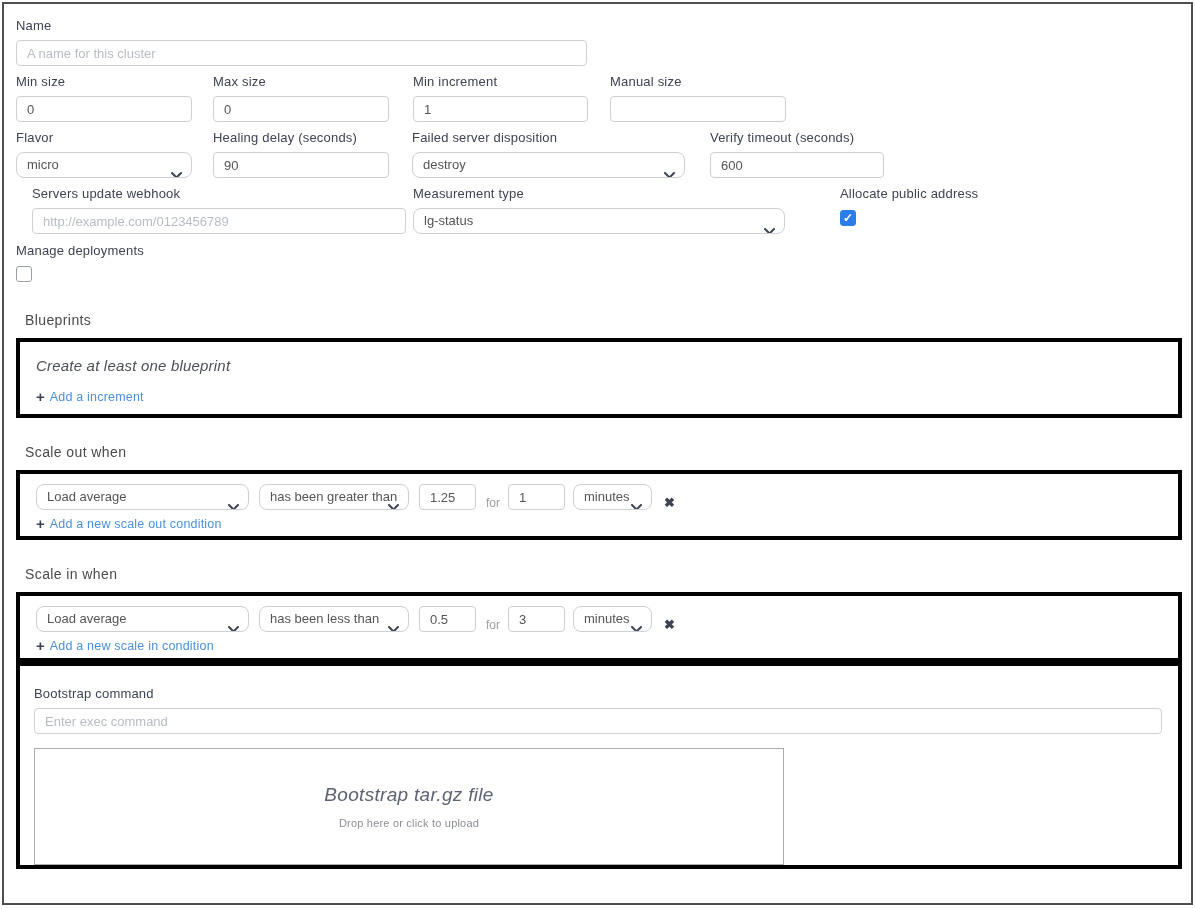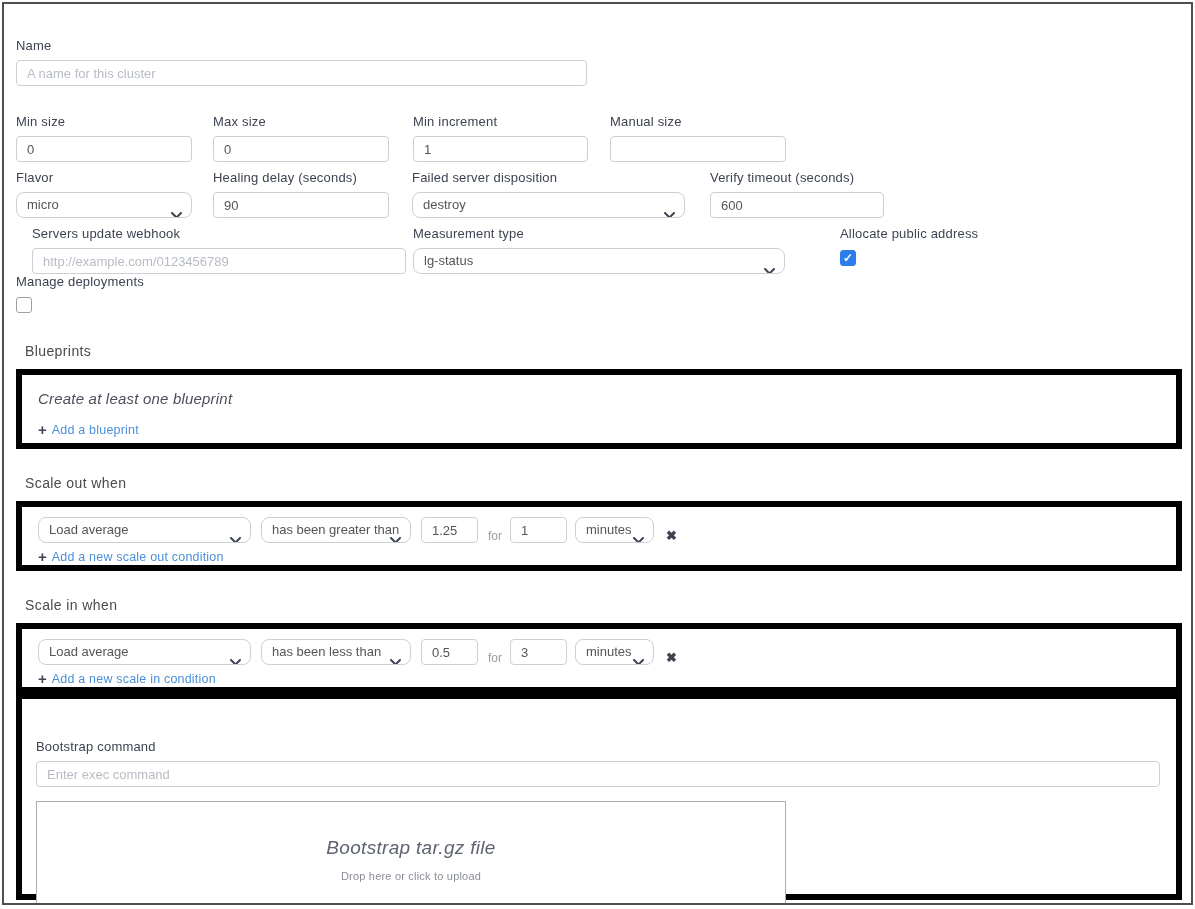--- a/index.html
+++ b/index.html
@@ -5,21 +5,21 @@
   * { box-sizing: border-box; margin: 0; padding: 0; }
   html, body { width: 1195px; height: 909px; background: #fff; font-family: "Liberation Sans", sans-serif; }
   .frame {
     position: absolute; left: 2px; top: 2px; width: 1191px; height: 903px;
     border: 2px solid #4f4f4f; background: #fff; overflow: hidden;
   }
   .content { padding: 14px 12px 0 12px; }
 
   .field-label {
     display: block; font-size: 13px; line-height: 15px; color: #3d4352;
-    margin-bottom: 7px; letter-spacing: 0.2px; margin-top: 20px;
+    margin-bottom: 7px; letter-spacing: 0.2px;
   }
   input.txt {
     height: 26px; border: 1px solid #ccd0d5; border-radius: 4px;
     padding: 0 10px; font-size: 13px; color: #555; outline: none;
     font-family: "Liberation Sans", sans-serif; background: #fff; width: 100%;
   }
   input.txt::placeholder { color: #b7bcc4; opacity: 1; }
 
   .sel {
     position: relative; height: 26px; border: 1px solid #ccd0d5; border-radius: 8px;
@@ -46,21 +46,21 @@
     display: inline-block; width: 16px; height: 16px; border-radius: 3px;
     border: 1.5px solid #9aa0a6; background: #fff; cursor: pointer;
     text-align: center; font-size: 12px; line-height: 14px; color: #fff; font-weight: bold;
   }
   .checkbox[data-checked="true"] { background: #2b7de9; border-color: #2b7de9; }
 
   .section-heading {
     font-size: 14px; color: #4a4a4a; letter-spacing: 0.4px;
     margin: 26px 0 10px 9px;
   }
-  .section-box { border: 6px solid #000000; width: 1166px; background: #fff; }
+  .section-box { border: 4px solid #000000; width: 1166px; background: #fff; }
 
   .bp-box { padding: 15px 16px 13px 16px; height: 80px; }
   .bp-empty { font-style: italic; font-size: 15px; color: #4a4f5a; letter-spacing: 0.2px; }
 
   .add-link { display: inline-flex; align-items: center; gap: 5px; cursor: pointer; margin-top: 16px; }
   .add-link .plus { color: #3d4352; font-size: 15px; font-weight: bold; line-height: 12px; }
   .add-link .lbl { color: #4a90d9; font-size: 12.5px; letter-spacing: 0.2px; }
 
   .cond-box { padding: 10px 16px 10px 16px; height: 70px; }
   .cond-row { display: flex; align-items: flex-end; }
@@ -176,21 +176,21 @@
     <div class="manage-block">
       <label class="field-label">Manage deployments</label>
       <span class="checkbox" data-checked="false"></span>
     </div>
 
     <div class="section-heading">Blueprints</div>
     <div class="section-box bp-box">
       <div class="bp-empty">Create at least one blueprint</div>
       <div class="add-link">
         <span class="plus">+</span>
-        <span class="lbl">Add a blueprint</span>
+        <span class="lbl">Add a increment</span>
       </div>
     </div>
 
     <div class="section-heading">Scale out when</div>
     <div class="section-box cond-box">
       <div class="cond-row">
         <div class="sel metric">
           <span>Load average</span>
           <span class="chev">
             <svg width="11" height="7" viewBox="0 0 11 7">

